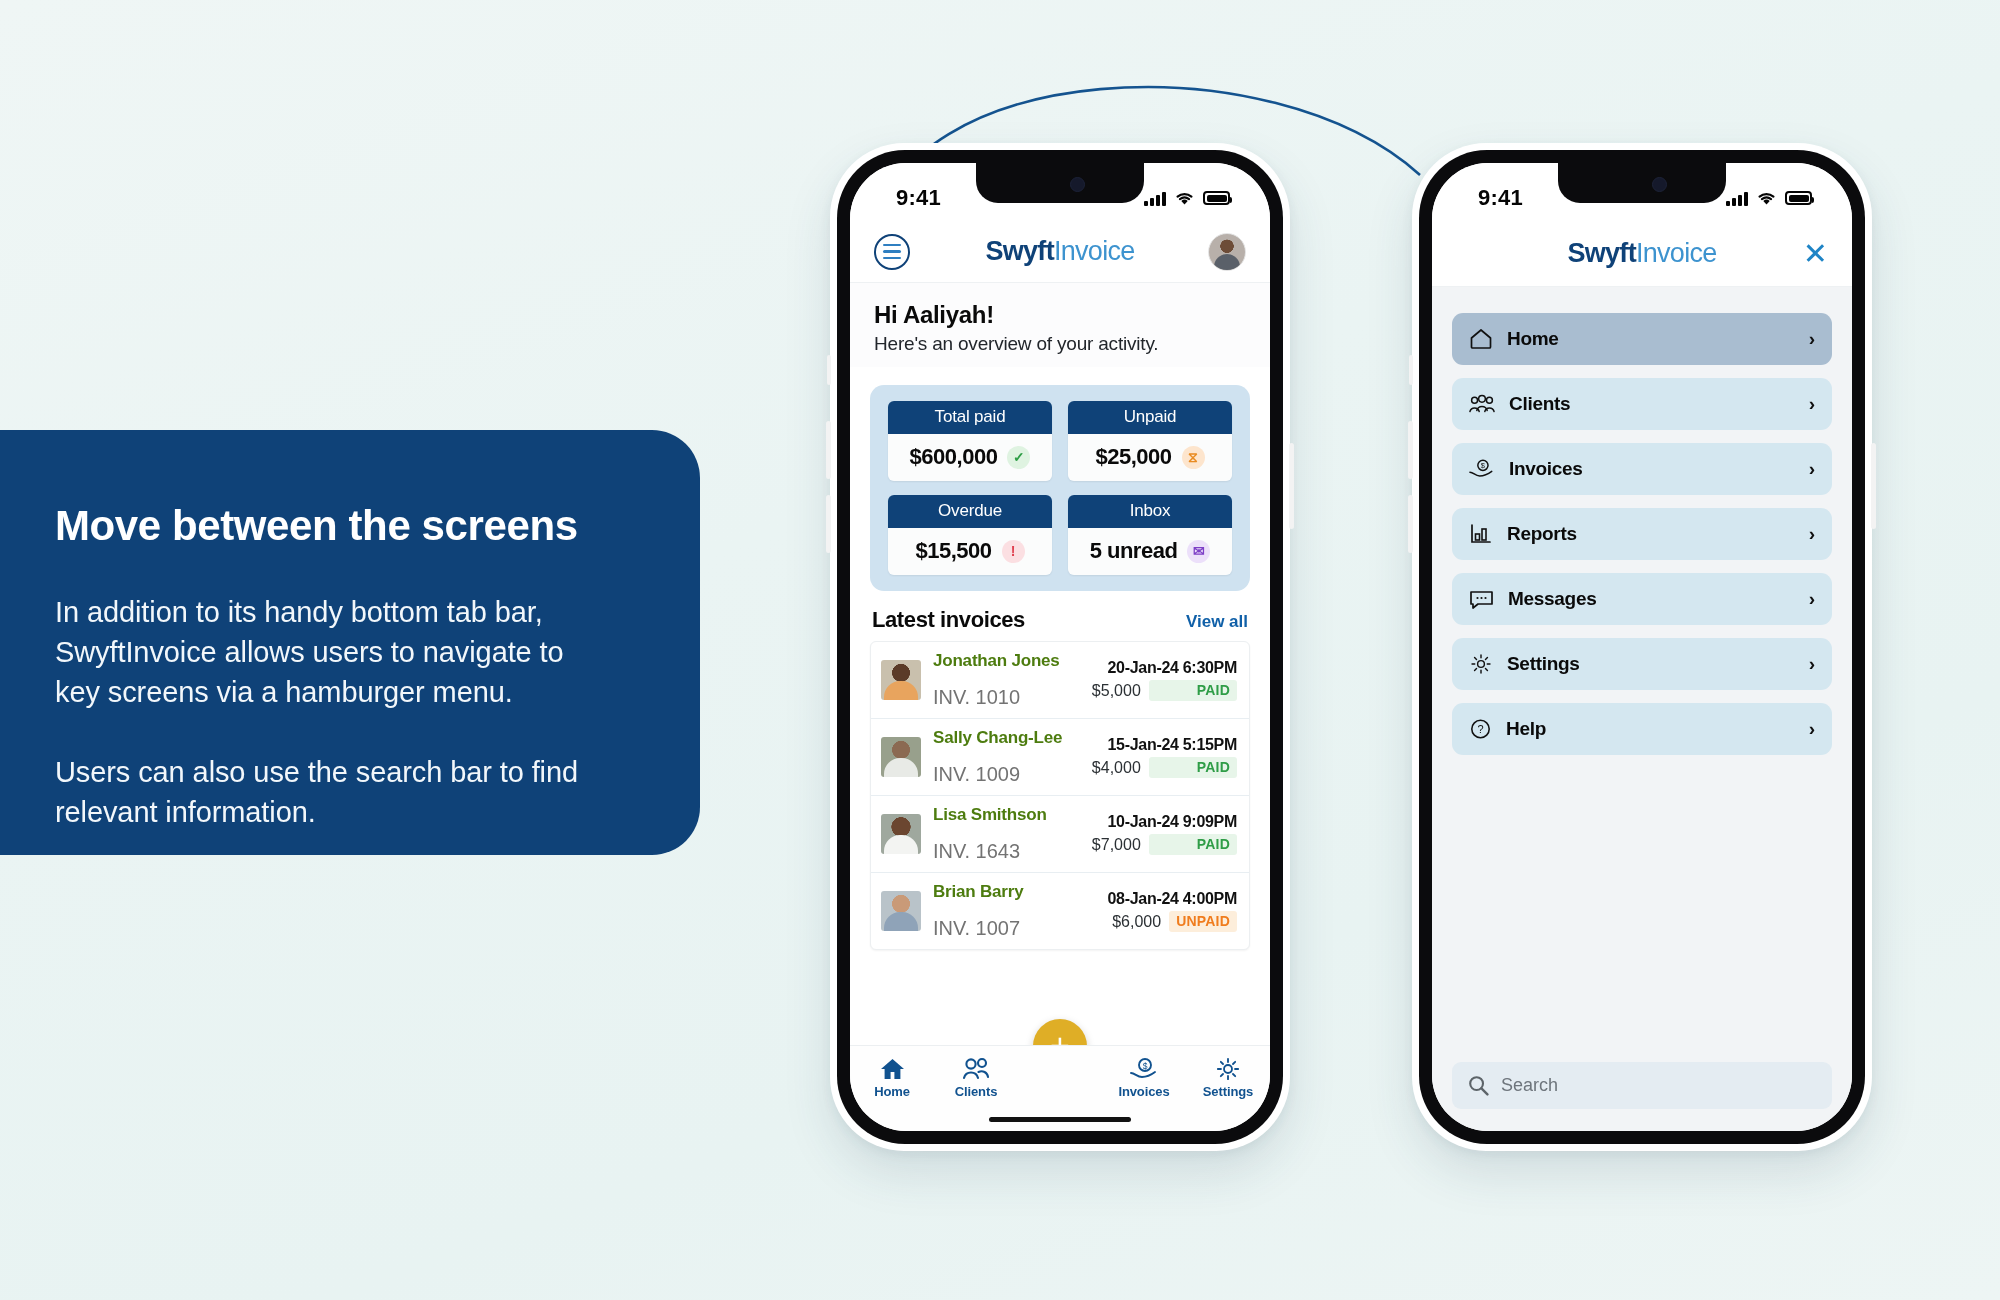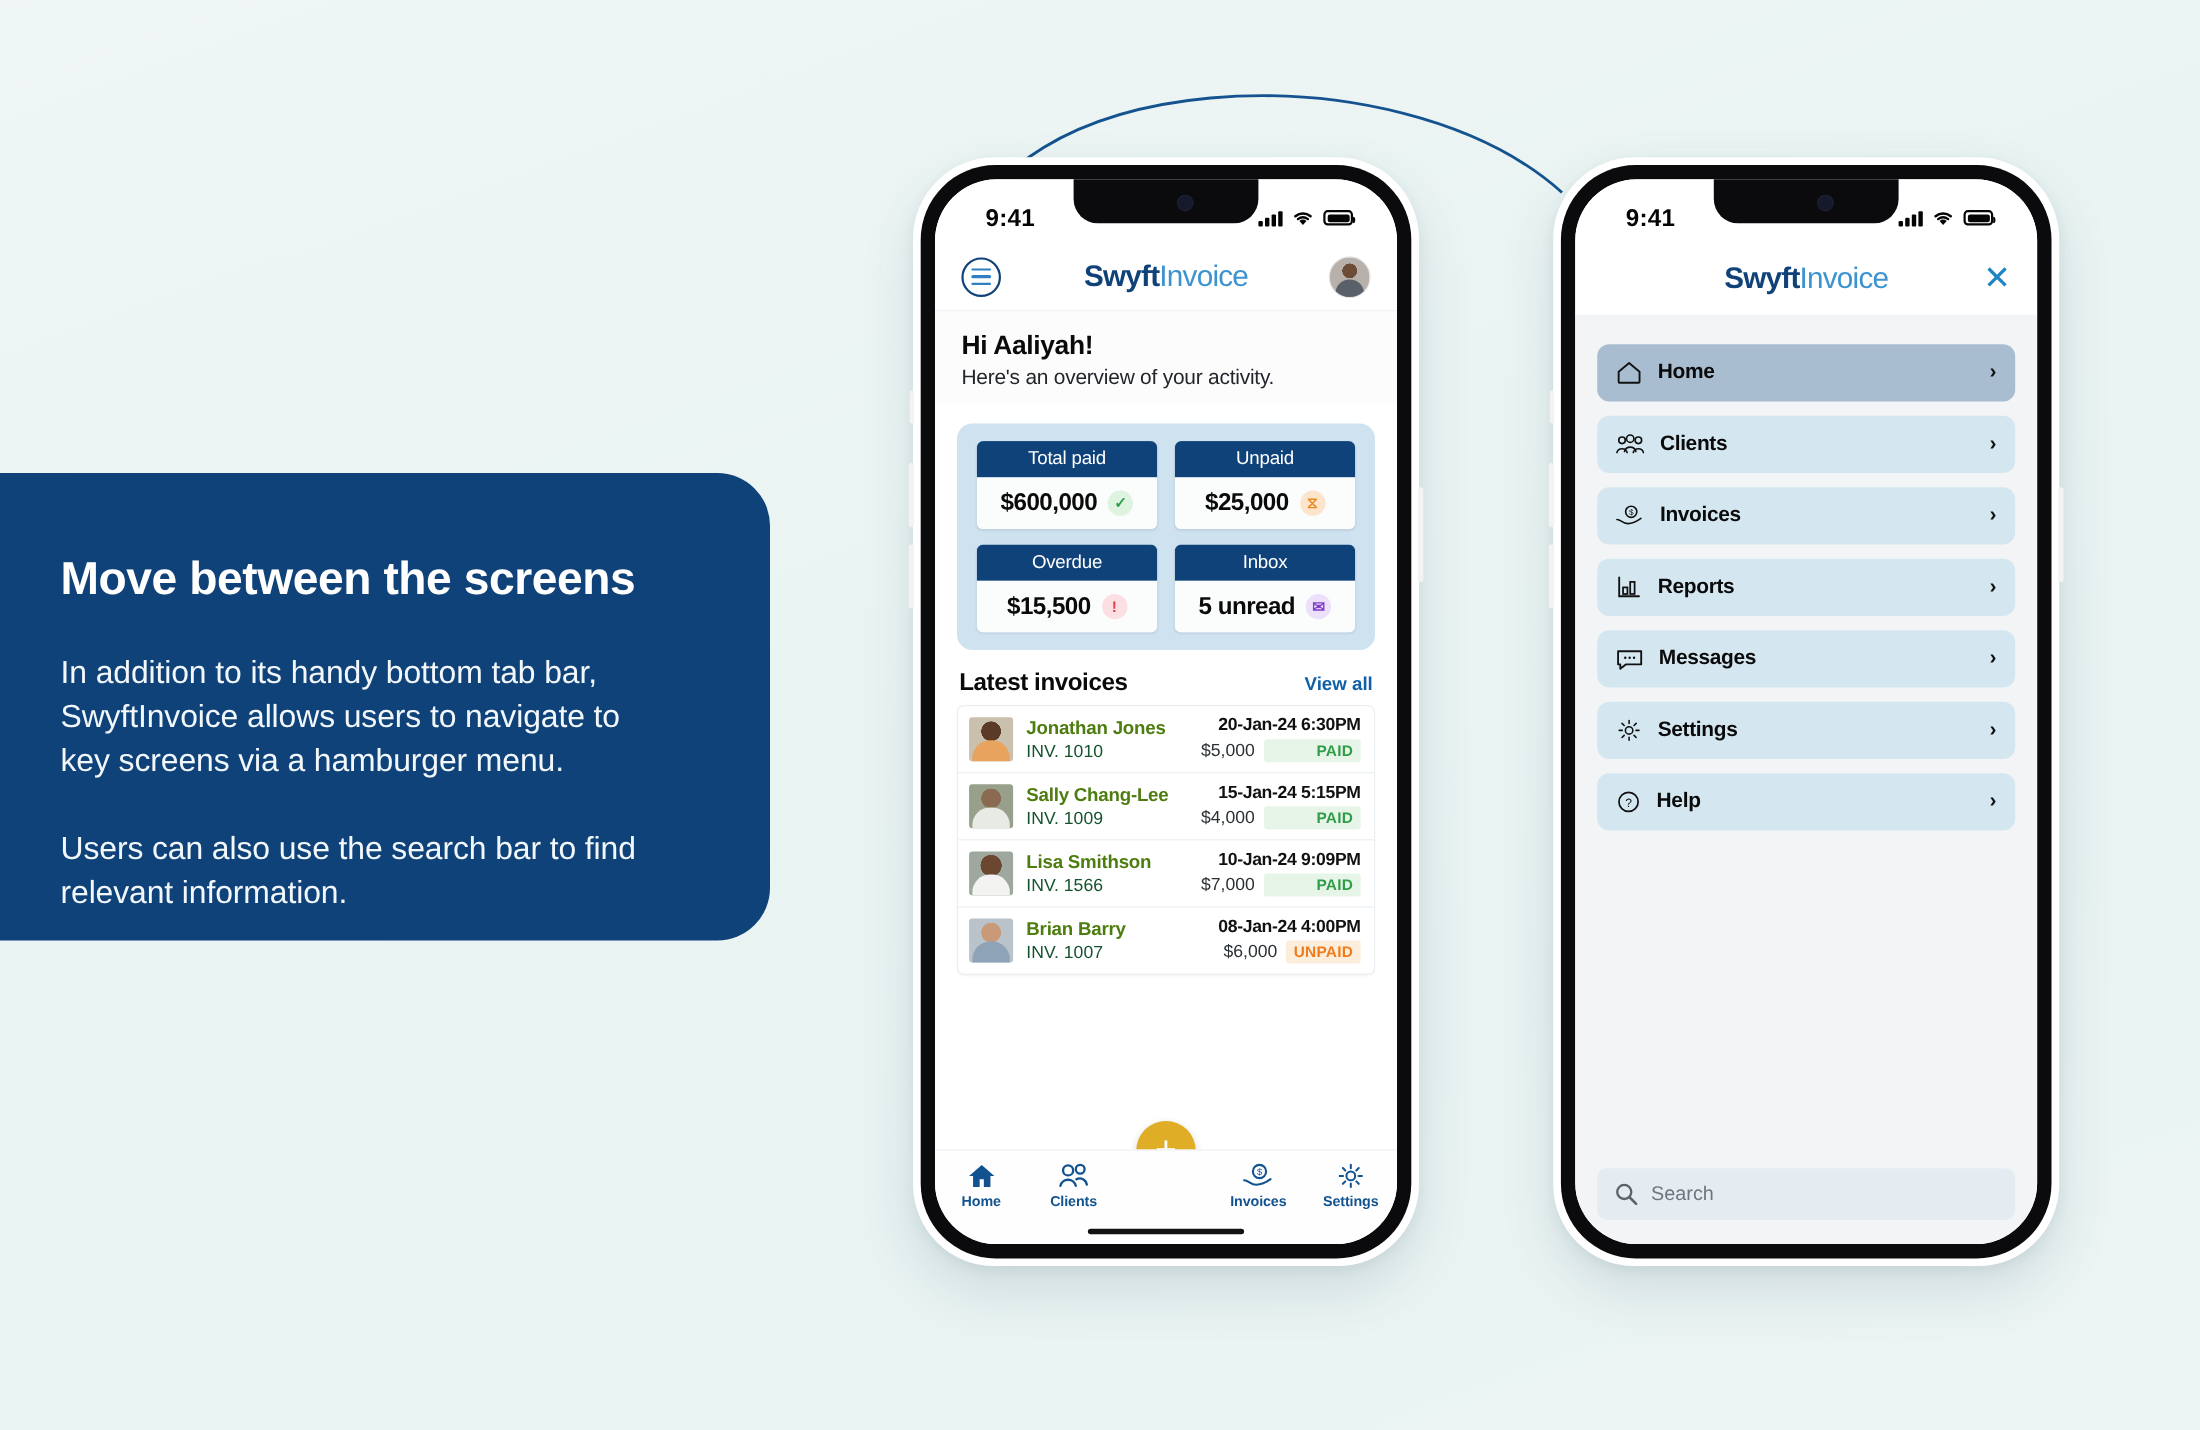--- a/index.html
+++ b/index.html
@@ -183,21 +183,21 @@
   .av1 { background: radial-gradient(circle at 50% 32%, #5b3b28 0 26%, #c9c0ad 27% 100%); }
   .av1::after { background:#e8a45e; }
   .av2 { background: radial-gradient(circle at 50% 32%, #8b6a52 0 26%, #98a08c 27% 100%); }
   .av2::after { background:#e8eae6; }
   .av3 { background: radial-gradient(circle at 50% 32%, #6b4630 0 28%, #9fa89e 29% 100%); }
   .av3::after { background:#f3f4f2; }
   .av4 { background: radial-gradient(circle at 50% 32%, #c99a78 0 26%, #b9c3c9 27% 100%); }
   .av4::after { background:#8fa3b8; }
   .inv-mid { display: flex; flex-direction: column; gap: 3px; }
   .inv-name { font-size: 17px; font-weight: bold; color: #4d7c0f; letter-spacing:-0.2px; }
-  .inv-num  { font-size: 16px; color: #14532d; }
+  .inv-num  { font-size: 20px; color: #737373; margin-top: 12px; }
   .inv-right { margin-left: auto; text-align: right; display: flex;
                flex-direction: column; gap: 3px; align-items: flex-end; }
   .inv-date { font-size: 16px; font-weight: bold; color: #111; letter-spacing:-0.3px; }
   .inv-l2 { display: flex; align-items: center; gap: 8px; }
   .inv-amt  { font-size: 16px; color: #2b3034; }
   .pill { font-size: 14px; font-weight: bold; padding: 2px 7px 3px; border-radius: 3px;
           letter-spacing: 0.2px; }
   .pill-paid   { background:#e7f5e9; color:#2f9d47;padding-left:48px; }
   .pill-unpaid { background:#fdeedb; color:#f07c1d; }
 
@@ -365,21 +365,21 @@
             <span class="inv-l2">
               <span class="inv-amt">$4,000</span>
               <span class="pill pill-paid">PAID</span>
             </span>
           </div>
         </div>
         <div class="inv-row">
           <div class="inv-av av3"></div>
           <div class="inv-mid">
             <span class="inv-name">Lisa Smithson</span>
-            <span class="inv-num">INV. 1566</span>
+            <span class="inv-num">INV. 1643</span>
           </div>
           <div class="inv-right">
             <span class="inv-date">10-Jan-24 9:09PM</span>
             <span class="inv-l2">
               <span class="inv-amt">$7,000</span>
               <span class="pill pill-paid">PAID</span>
             </span>
           </div>
         </div>
         <div class="inv-row">

